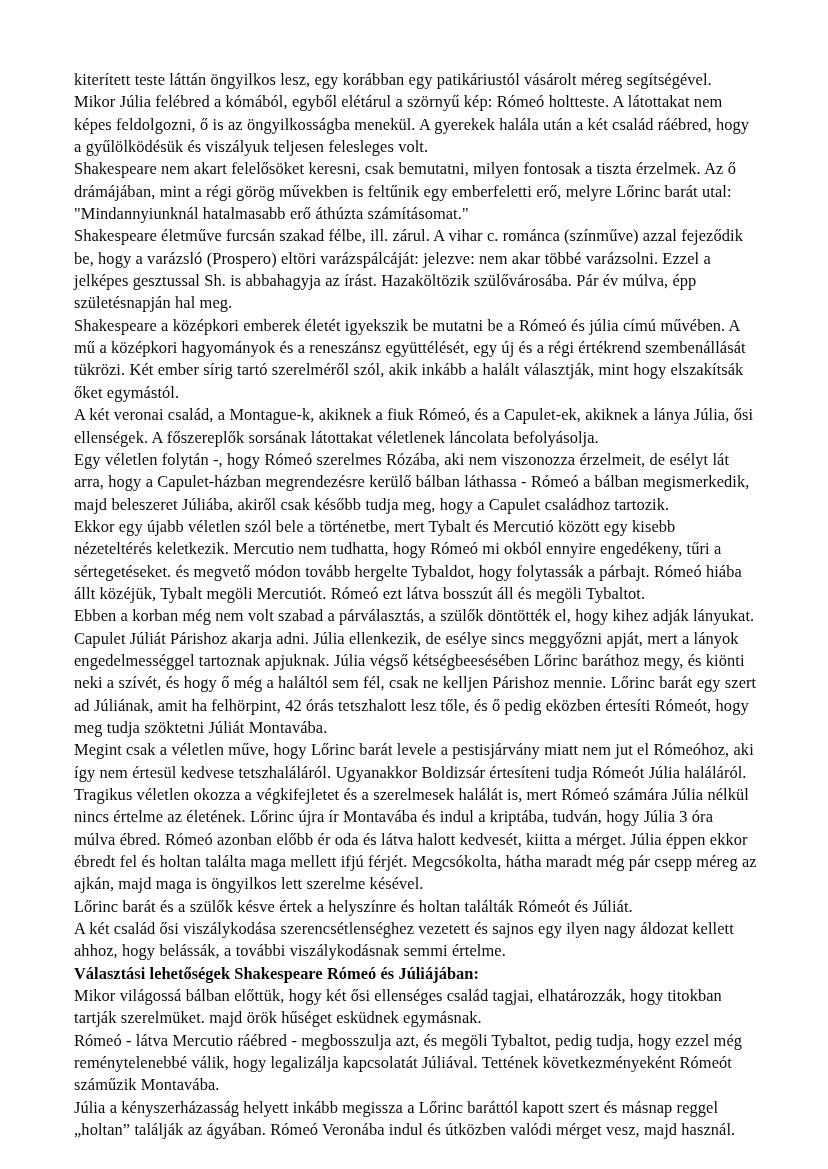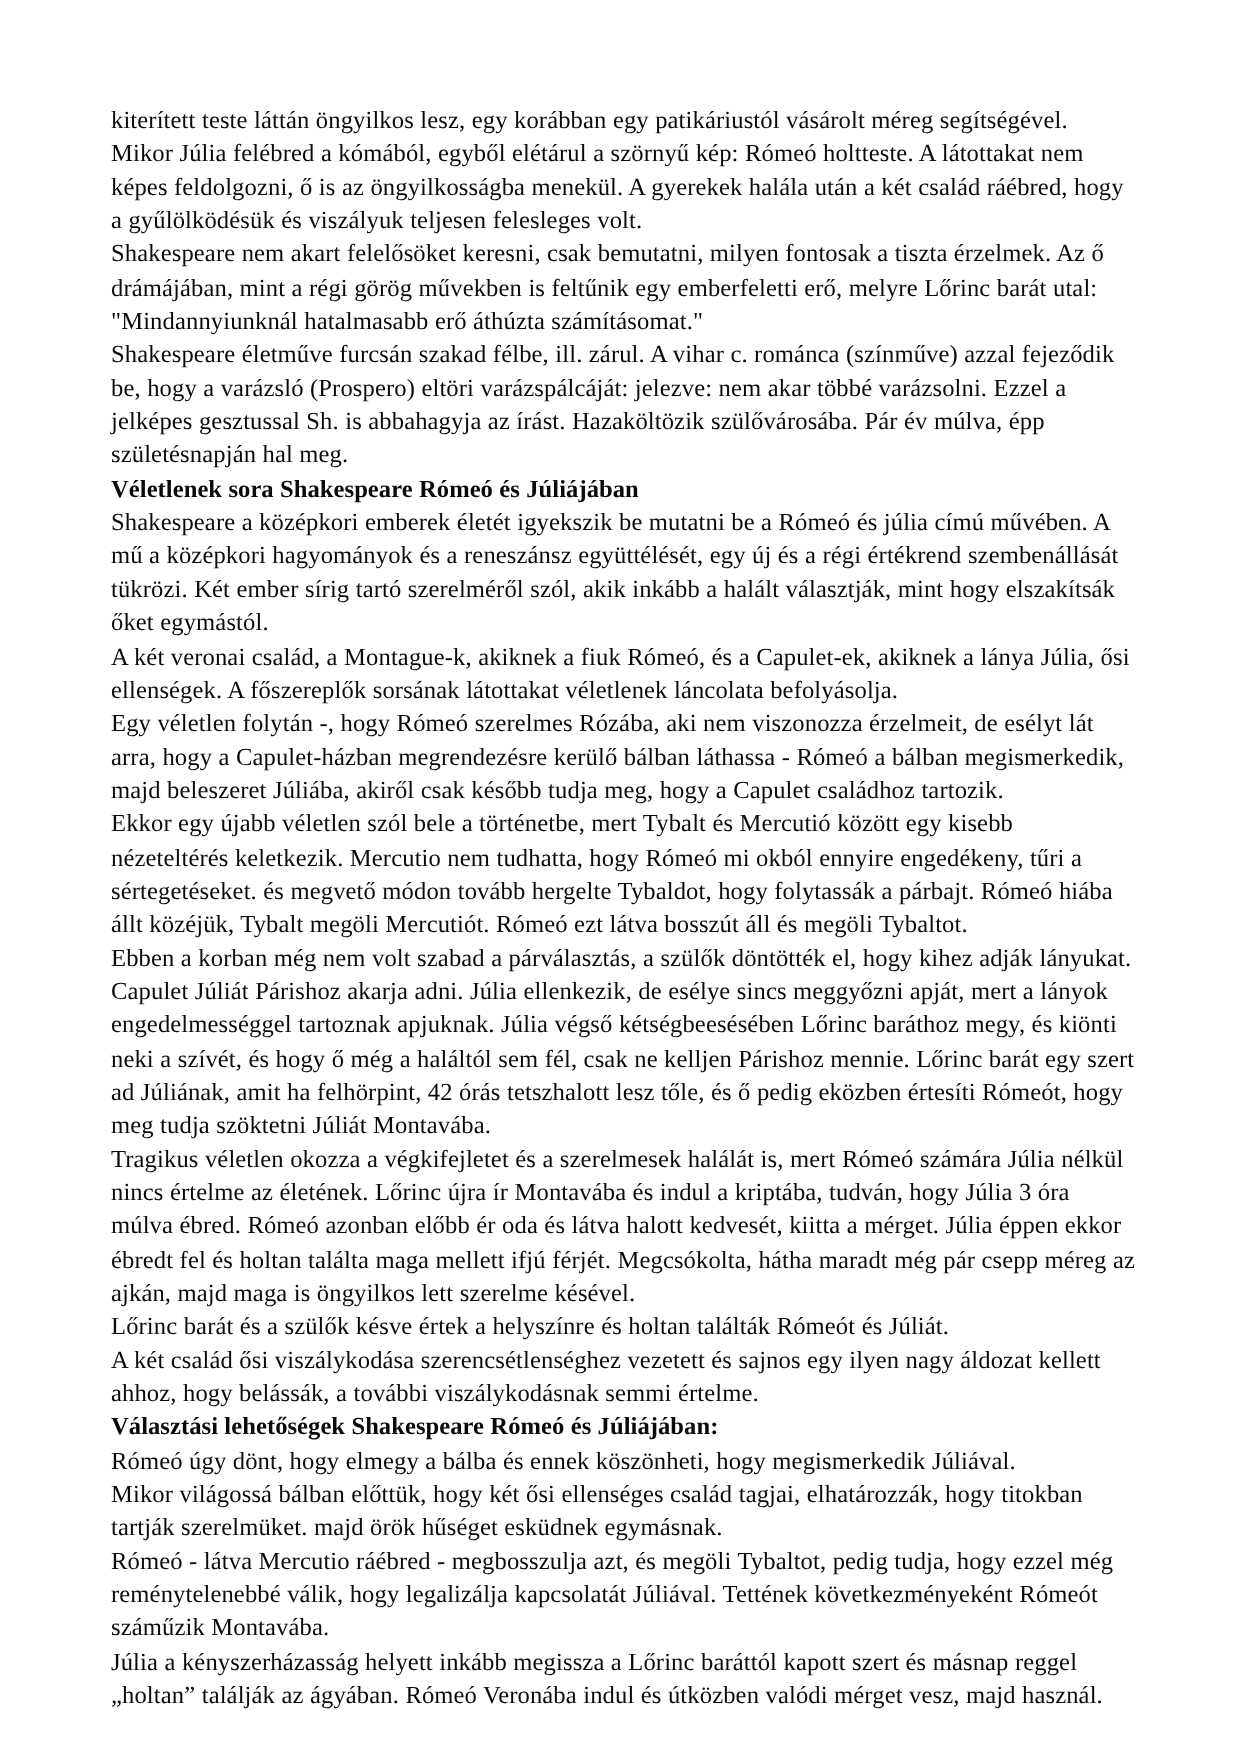--- a/index.html
+++ b/index.html
@@ -52,29 +52,28 @@
 </style>
 </head>
 <body>
 
 <div class="page">
   <div class="doc-body">
 
     <p class="para">kiterített teste láttán öngyilkos lesz, egy korábban egy patikáriustól vásárolt méreg segítségével. Mikor Júlia felébred a kómából, egyből elétárul a szörnyű kép: Rómeó holtteste. A látottakat nem képes feldolgozni, ő is az öngyilkosságba menekül. A gyerekek halála után a két család ráébred, hogy a gyűlölködésük és viszályuk teljesen felesleges volt.</p>
     <p class="para">Shakespeare nem akart felelősöket keresni, csak bemutatni, milyen fontosak a tiszta érzelmek. Az ő drámájában, mint a régi görög művekben is feltűnik egy emberfeletti erő, melyre Lőrinc barát utal: "Mindannyiunknál hatalmasabb erő áthúzta számításomat."</p>
     <p class="para">Shakespeare életműve furcsán szakad félbe, ill. zárul. A vihar c. románca (színműve) azzal fejeződik be, hogy a varázsló (Prospero) eltöri varázspálcáját: jelezve: nem akar többé varázsolni. Ezzel a jelképes gesztussal Sh. is abbahagyja az írást. Hazaköltözik szülővárosába. Pár év múlva, épp születésnapján hal meg.</p>
-    <p class="para heading">Véletlenek sora Shakespeare Rómeó és Júliájában</p>
     <p class="para">Shakespeare a középkori emberek életét igyekszik be mutatni be a Rómeó és júlia címú művében. A mű a középkori hagyományok és a reneszánsz együttélését, egy új és a régi értékrend szembenállását tükrözi. Két ember sírig tartó szerelméről szól, akik inkább a halált választják, mint hogy elszakítsák őket egymástól.</p>
     <p class="para">A két veronai család, a Montague-k, akiknek a fiuk Rómeó, és a Capulet-ek, akiknek a lánya Júlia, ősi ellenségek. A főszereplők sorsának látottakat véletlenek láncolata befolyásolja.</p>
     <p class="para">Egy véletlen folytán -, hogy Rómeó szerelmes Rózába, aki nem viszonozza érzelmeit, de esélyt lát arra, hogy a Capulet-házban megrendezésre kerülő bálban láthassa - Rómeó a bálban megismerkedik, majd beleszeret Júliába, akiről csak később tudja meg, hogy a Capulet családhoz tartozik.</p>
     <p class="para">Ekkor egy újabb véletlen szól bele a történetbe, mert Tybalt és Mercutió között egy kisebb nézeteltérés keletkezik. Mercutio nem tudhatta, hogy Rómeó mi okból ennyire engedékeny, tűri a sértegetéseket. és megvető módon tovább hergelte Tybaldot, hogy folytassák a párbajt. Rómeó hiába állt közéjük, Tybalt megöli Mercutiót. Rómeó ezt látva bosszút áll és megöli Tybaltot.</p>
     <p class="para">Ebben a korban még nem volt szabad a párválasztás, a szülők döntötték el, hogy kihez adják lányukat. Capulet Júliát Párishoz akarja adni. Júlia ellenkezik, de esélye sincs meggyőzni apját, mert a lányok engedelmességgel tartoznak apjuknak. Júlia végső kétségbeesésében Lőrinc baráthoz megy, és kiönti neki a szívét, és hogy ő még a haláltól sem fél, csak ne kelljen Párishoz mennie. Lőrinc barát egy szert ad Júliának, amit ha felhörpint, 42 órás tetszhalott lesz tőle, és ő pedig eközben értesíti Rómeót, hogy meg tudja szöktetni Júliát Montavába.</p>
+    <p class="para">Megint csak a véletlen műve, hogy Lőrinc barát levele a pestisjárvány miatt nem jut el Rómeóhoz, aki így nem értesül kedvese tetszhaláláról. Ugyanakkor Boldizsár értesíteni tudja Rómeót Júlia haláláról.</p>
     <p class="para">Tragikus véletlen okozza a végkifejletet és a szerelmesek halálát is, mert Rómeó számára Júlia nélkül nincs értelme az életének. Lőrinc újra ír Montavába és indul a kriptába, tudván, hogy Júlia 3 óra múlva ébred. Rómeó azonban előbb ér oda és látva halott kedvesét, kiitta a mérget. Júlia éppen ekkor ébredt fel és holtan találta maga mellett ifjú férjét. Megcsókolta, hátha maradt még pár csepp méreg az ajkán, majd maga is öngyilkos lett szerelme késével.</p>
     <p class="para">Lőrinc barát és a szülők késve értek a helyszínre és holtan találták Rómeót és Júliát.</p>
     <p class="para">A két család ősi viszálykodása szerencsétlenséghez vezetett és sajnos egy ilyen nagy áldozat kellett ahhoz, hogy belássák, a további viszálykodásnak semmi értelme.</p>
     <p class="para heading">Választási lehetőségek Shakespeare Rómeó és Júliájában:</p>
-    <p class="para">Rómeó úgy dönt, hogy elmegy a bálba és ennek köszönheti, hogy megismerkedik Júliával.</p>
     <p class="para">Mikor világossá bálban előttük, hogy két ősi ellenséges család tagjai, elhatározzák, hogy titokban tartják szerelmüket. majd örök hűséget esküdnek egymásnak.</p>
     <p class="para">Rómeó - látva Mercutio ráébred - megbosszulja azt, és megöli Tybaltot, pedig tudja, hogy ezzel még reménytelenebbé válik, hogy legalizálja kapcsolatát Júliával. Tettének következményeként Rómeót száműzik Montavába.</p>
     <p class="para">Júlia a kényszerházasság helyett inkább megissza a Lőrinc baráttól kapott szert és másnap reggel „holtan” találják az ágyában. Rómeó Veronába indul és útközben valódi mérget vesz, majd használ.</p>
 
   </div>
 </div>
 
 </body></html>

